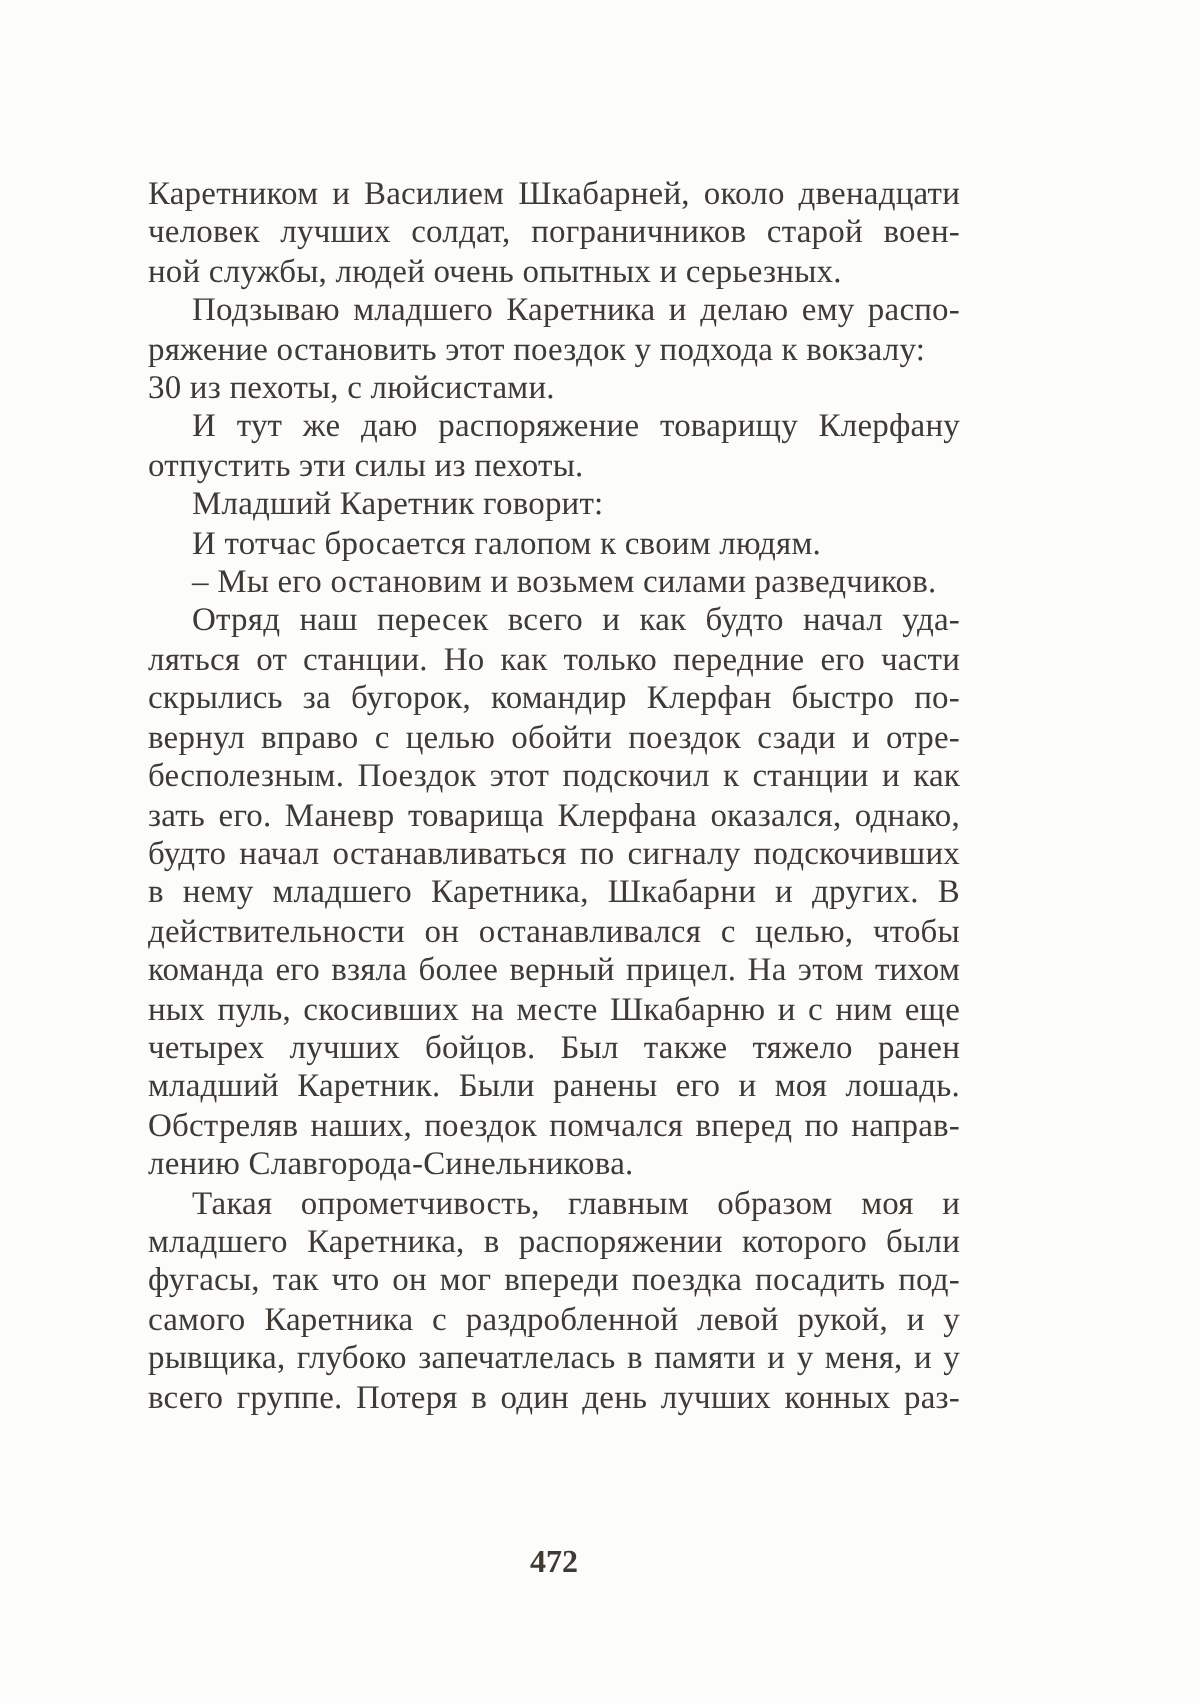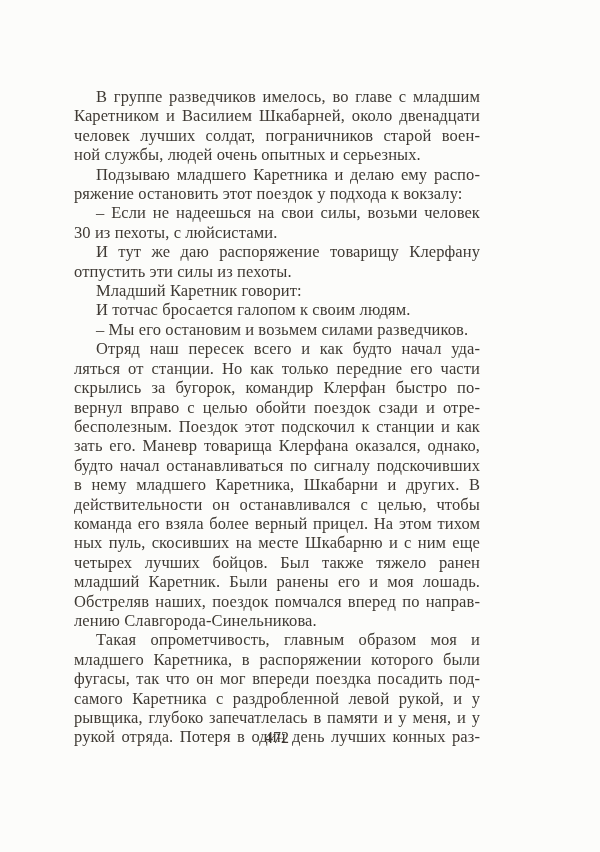--- a/index.html
+++ b/index.html
@@ -36,42 +36,41 @@
   .ln.j {
     text-align: justify;
     text-align-last: justify;
   }
   .ln.ind {
     text-indent: 22px;
   }
   .page-number {
     position: absolute;
     left: 74px;
-    top: 728px;
+    top: 772px;
     width: 406px;
     text-align: center;
     color: var(--ink, #3f3a34);
     font-family: "Liberation Serif", "DejaVu Serif", serif;
     font-size: 16px;
     line-height: 19px;
+    font-weight: bold;
   }
 </style>
 </head>
 <body>
 
 <div class="page">
 
   <div class="text-block">
-    <div class="ln ind j">В группе разведчиков имелось, во главе с младшим</div>
     <div class="ln j">Каретником и Василием Шкабарней, около двенадцати</div>
     <div class="ln j">человек лучших солдат, пограничников старой воен-</div>
     <div class="ln">ной службы, людей очень опытных и серьезных.</div>
     <div class="ln ind j">Подзываю младшего Каретника и делаю ему распо-</div>
     <div class="ln">ряжение остановить этот поездок у подхода к вокзалу:</div>
-    <div class="ln ind j">– Если не надеешься на свои силы, возьми человек</div>
     <div class="ln">30 из пехоты, с люйсистами.</div>
     <div class="ln ind j">И тут же даю распоряжение товарищу Клерфану</div>
     <div class="ln">отпустить эти силы из пехоты.</div>
     <div class="ln ind">Младший Каретник говорит:</div>
     <div class="ln ind">И тотчас бросается галопом к своим людям.</div>
     <div class="ln ind">– Мы его остановим и возьмем силами разведчиков.</div>
     <div class="ln ind j">Отряд наш пересек всего и как будто начал уда-</div>
     <div class="ln j">ляться от станции. Но как только передние его части</div>
     <div class="ln j">скрылись за бугорок, командир Клерфан быстро по-</div>
     <div class="ln j">вернул вправо с целью обойти поездок сзади и отре-</div>
@@ -84,18 +83,18 @@
     <div class="ln j">ных пуль, скосивших на месте Шкабарню и с ним еще</div>
     <div class="ln j">четырех лучших бойцов. Был также тяжело ранен</div>
     <div class="ln j">младший Каретник. Были ранены его и моя лошадь.</div>
     <div class="ln j">Обстреляв наших, поездок помчался вперед по направ-</div>
     <div class="ln">лению Славгорода-Синельникова.</div>
     <div class="ln ind j">Такая опрометчивость, главным образом моя и</div>
     <div class="ln j">младшего Каретника, в распоряжении которого были</div>
     <div class="ln j">фугасы, так что он мог впереди поездка посадить под-</div>
     <div class="ln j">самого Каретника с раздробленной левой рукой, и у</div>
     <div class="ln j">рывщика, глубоко запечатлелась в памяти и у меня, и у</div>
-    <div class="ln j">рукой отряда. Потеря в один день лучших конных раз-</div>
+    <div class="ln j">всего группе. Потеря в один день лучших конных раз-</div>
   </div>
 
   <div class="page-number">472</div>
 
 </div>
 
 </body></html>

